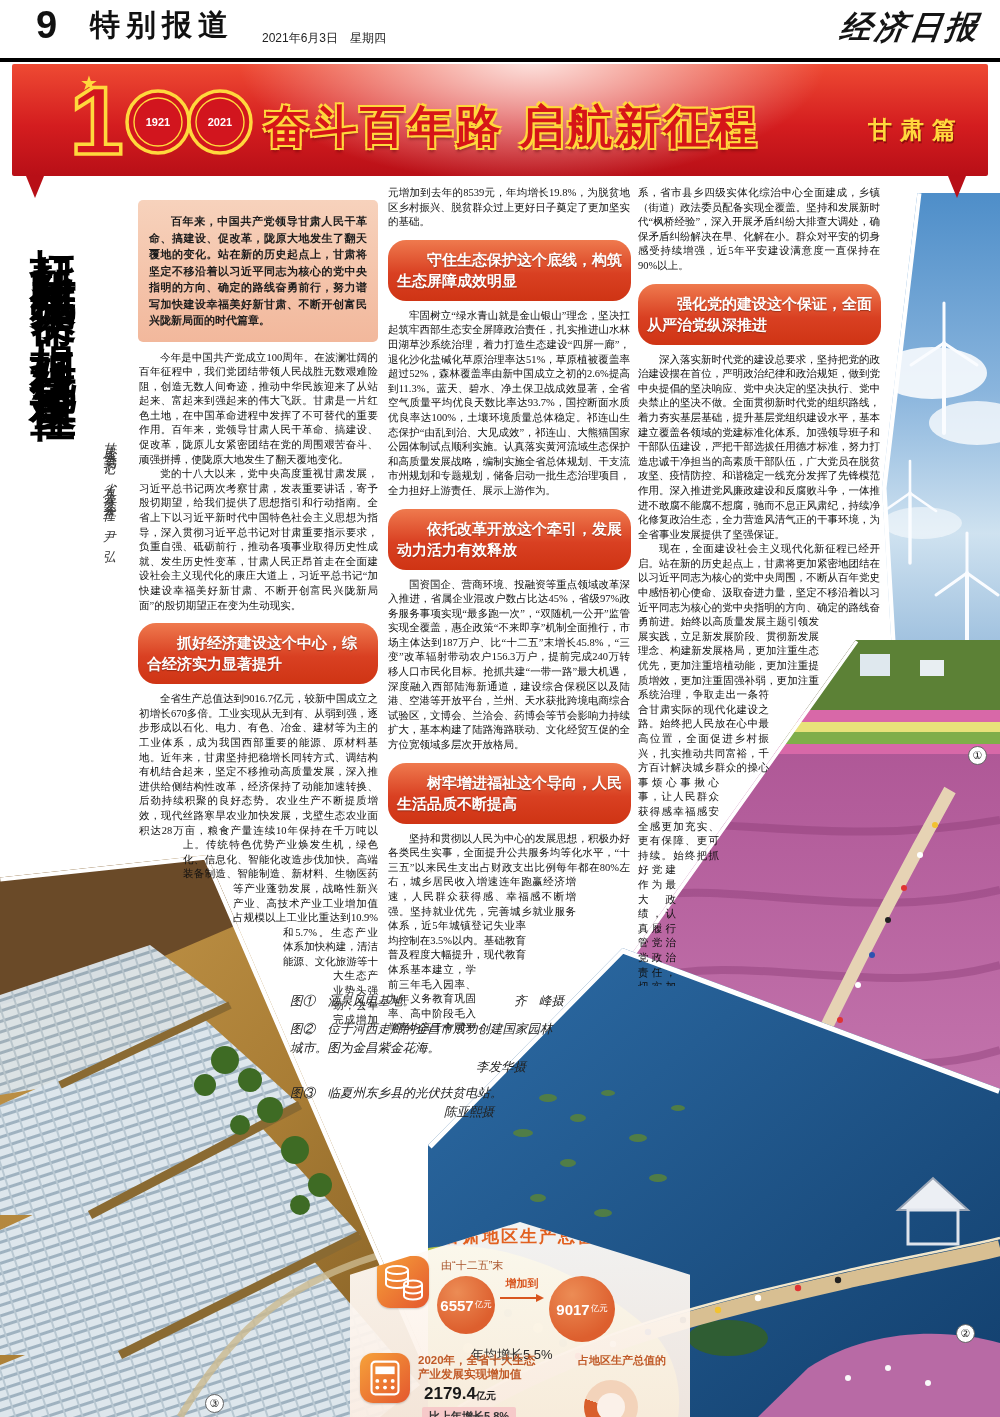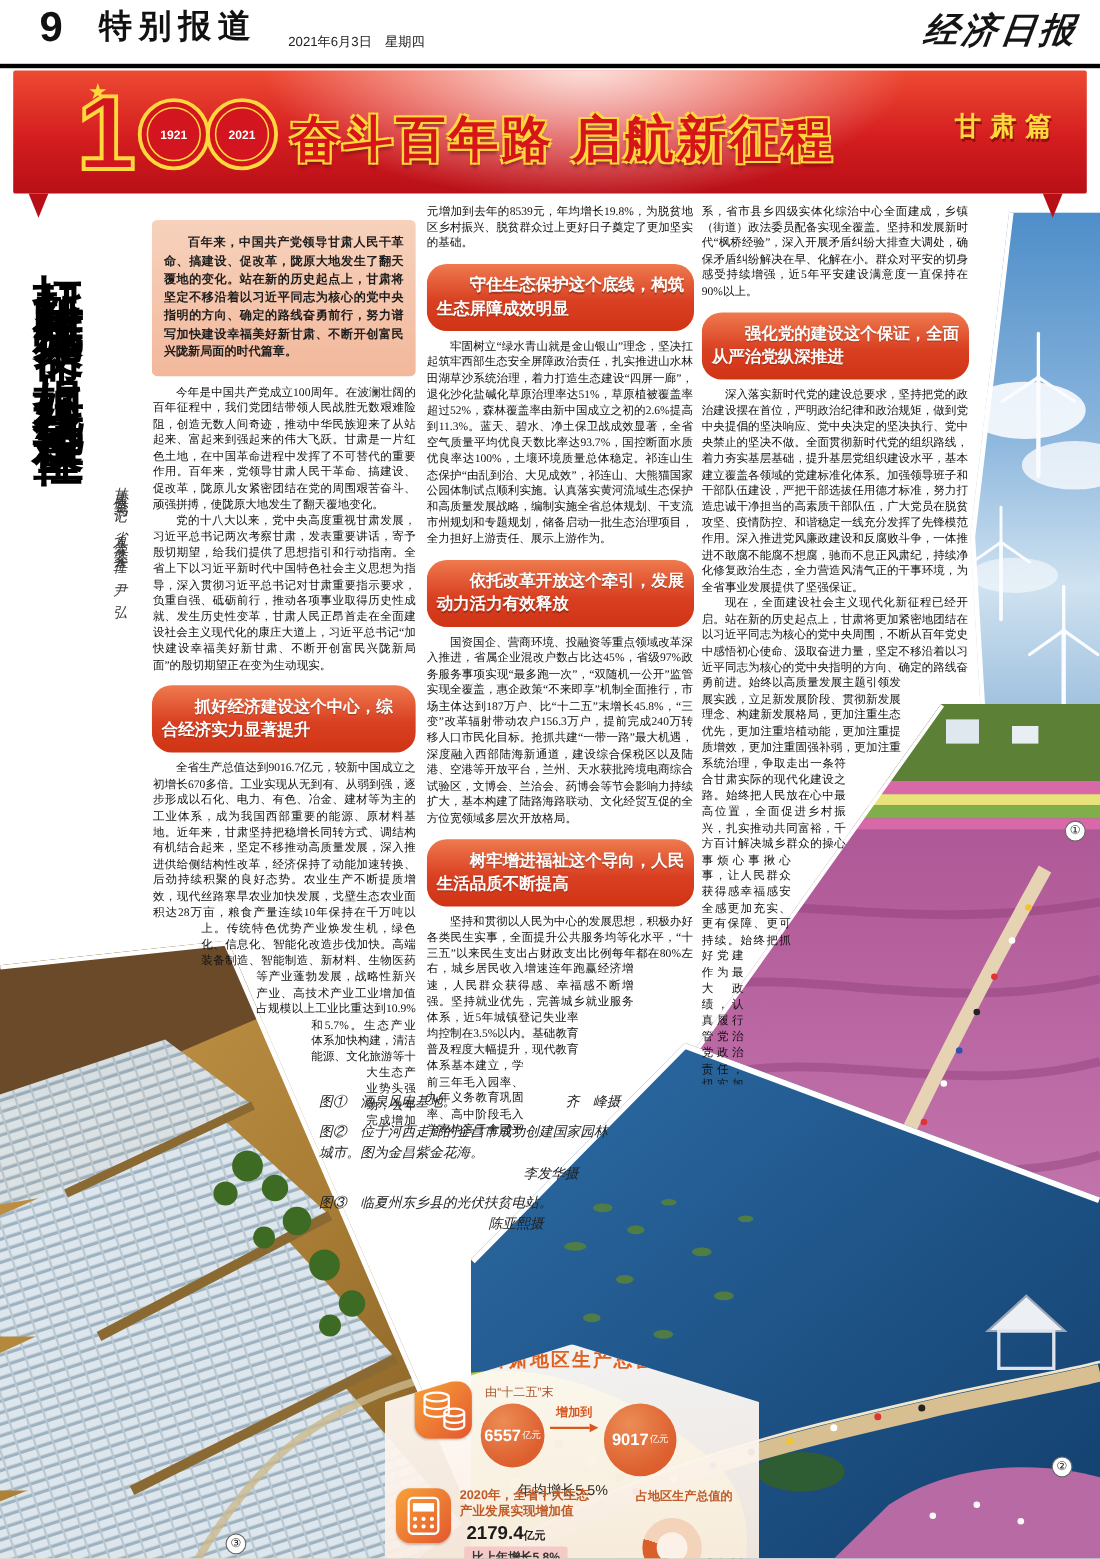--- a/index.html
+++ b/index.html
@@ -13,21 +13,21 @@
   .masthead{position:absolute;right:20px;top:8px;font:bold italic 32px/1.2 "DejaVu Serif",serif;
             transform:skewX(-7deg);letter-spacing:3px;color:#151515;}
   
   .banner{position:absolute;left:12px;top:64px;width:976px;height:112px;z-index:7;
           background:linear-gradient(180deg,#ee4a33 0%,#d41d1f 55%,#b80f17 100%);border-radius:2px;overflow:hidden;}
   .banner-glow{position:absolute;left:200px;top:-20px;width:640px;height:150px;
           background:radial-gradient(ellipse at 50% 10%,rgba(255,255,255,.85),rgba(255,255,255,0) 65%);}
   .banner-title{position:absolute;left:252px;top:40px;font:900 45px/1 "Liberation Sans",sans-serif;
           color:#d61518;letter-spacing:3px;white-space:nowrap;
           text-shadow:-2px -2px 0 #ffd83d,2px -2px 0 #ffd83d,-2px 2px 0 #ffd83d,2px 2px 0 #ffd83d,0 4px 3px rgba(80,0,0,.45);}
-  .edition-tag{position:absolute;right:24px;top:40px;font:900 24px/1 "Liberation Sans",sans-serif;
+  .edition-tag{position:absolute;right:24px;top:54px;font:900 24px/1 "Liberation Sans",sans-serif;
           color:#ffd83d;letter-spacing:8px;text-shadow:1px 2px 0 #8f0d0d;text-align:right;}
   .curtain-tail{position:absolute;width:0;height:0;border-style:solid;z-index:6;}
   .tail-l{left:26px;top:176px;border-width:22px 9px 0 9px;border-color:#b80f17 transparent transparent transparent;}
   .tail-r{left:948px;top:176px;border-width:22px 9px 0 9px;border-color:#b80f17 transparent transparent transparent;}
   
   .v-headline{position:absolute;left:30px;top:212px;height:1060px;writing-mode:vertical-rl;
           font:900 46px/1.05 "Liberation Sans",sans-serif;letter-spacing:7px;color:#000;z-index:3;}
   .v-headline .part2{padding-top:30px;}
   .v-byline{position:absolute;left:101px;top:432px;height:330px;writing-mode:vertical-rl;
           font:italic 12.5px/1.3 "DejaVu Serif",serif;letter-spacing:4px;color:#333;z-index:3;}

